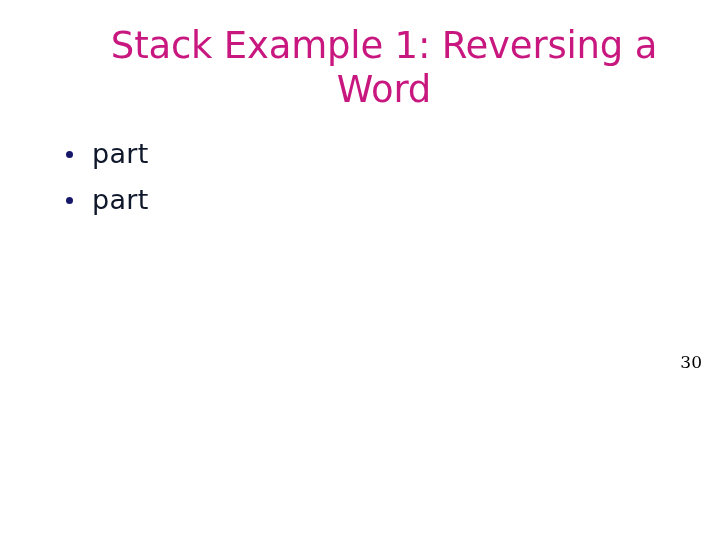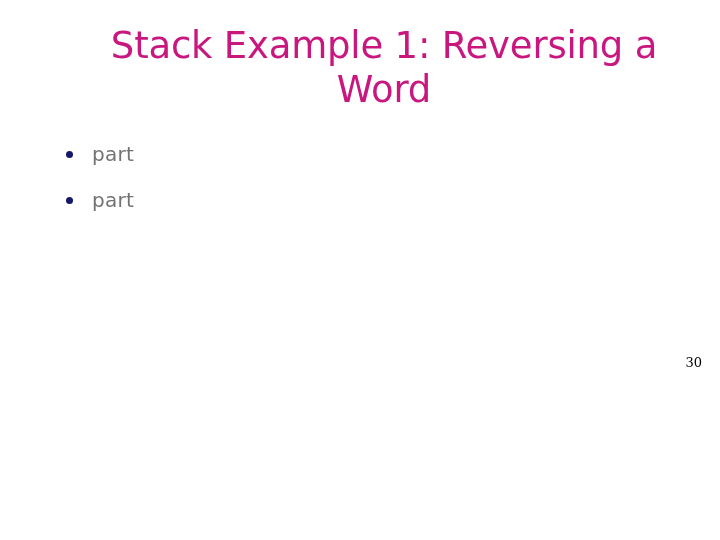--- a/index.html
+++ b/index.html
@@ -39,23 +39,23 @@
     position: absolute;
     top: 131px;
     left: 26px;
     width: 600px;
     margin: 0;
     padding: 0;
     list-style: none;
   }
   .body-list li {
     position: relative;
-    color: #737373;
+    color: #0f172a;
     font-family: "DejaVu Sans", sans-serif;
-    font-size: 20px;
+    font-size: 27px;
     line-height: 46px;
     font-weight: 400;
     padding-left: 42px;
     letter-spacing: 0.3px;
   }
   .bullet-dot {
     position: absolute;
     left: 16px;
     top: 20px;
     width: 7px;
@@ -65,21 +65,21 @@
   }
   .bullet-text {
     display: inline;
   }
   .page-number {
     position: absolute;
     right: 42px;
     bottom: 14px;
     color: #000000;
     font-family: "DejaVu Serif", serif;
-    font-size: 13px;
+    font-size: 17px;
     line-height: 15px;
     letter-spacing: 0px;
   }
 </style>
 </head>
 <body>
 
 <div class="slide">
 
   <div class="slide-title">Stack Example 1: Reversing a Word</div>

